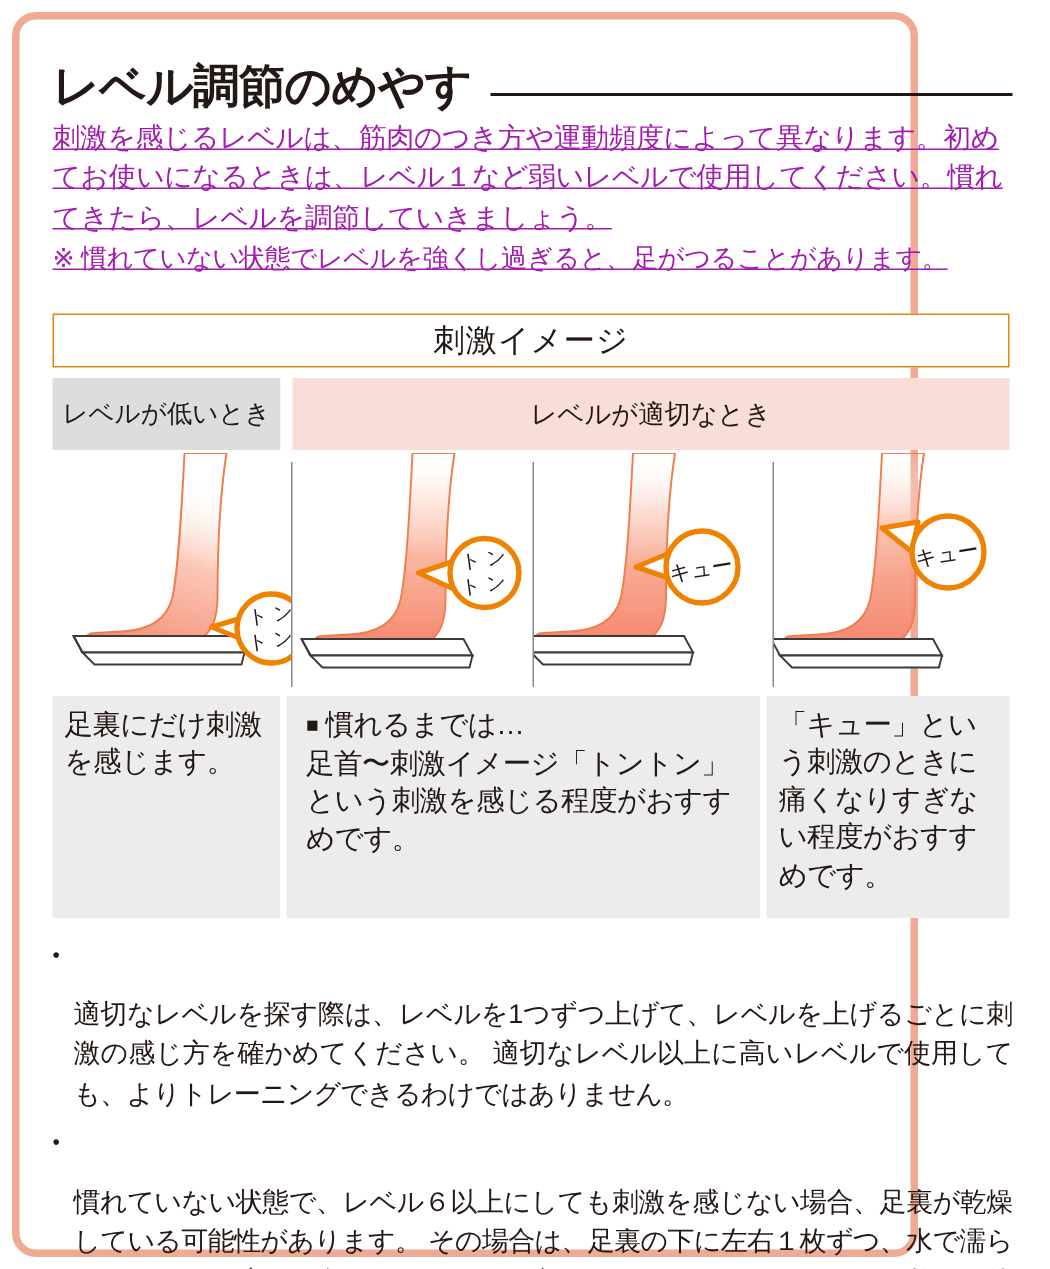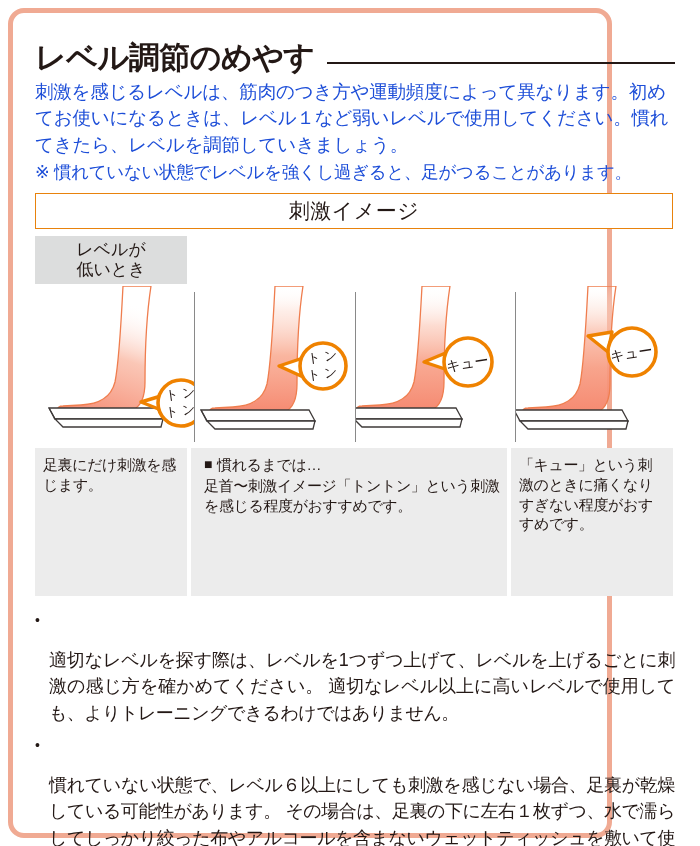--- a/index.html
+++ b/index.html
@@ -53,32 +53,33 @@
     height: 2px;
     background: #231815;
     margin-bottom: 9px;
   }
 
   
   .intro-p {
     font-size: 18.5px;
     line-height: 1.42;
     letter-spacing: -0.2px;
-    color: #1d4ed8;
+    color: #a21caf;
+    text-decoration: underline;
   }
   #intro-note {
     font-size: 17.5px;
     line-height: 1.42;
     letter-spacing: -0.3px;
     margin-top: 2px;
   }
 
   
   #stim-table {
-    margin-top: 8px;
+    margin-top: 24px;
     width: 638px;
   }
 
   #stim-header {
     border: 1.6px solid #e8820c;
     height: 36px;
     display: flex;
     align-items: center;
     justify-content: center;
     background: #ffffff;
@@ -93,21 +94,20 @@
   
   #band-row {
     display: flex;
     margin-top: 7px;
     height: 48px;
   }
   #band-low {
     width: 152px;
     background: #dcdddd;
     display: flex;
-    flex-direction: column;
     align-items: center;
     justify-content: center;
     line-height: 1.15;
     font-size: 17px;
     color: #231815;
   }
   #band-gap { width: 8px; background: #ffffff; }
   #band-good {
     flex: 1;
     background: #f9ded7;
@@ -144,21 +144,21 @@
 
   
   #caption-row {
     display: flex;
     margin-top: 2px;
     height: 148px;
   }
   .cap-cell {
     background: #ececec;
     padding: 7px 7px 0 8px;
-    font-size: 15px;
+    font-size: 19px;
     line-height: 1.33;
     letter-spacing: -0.4px;
     color: #231815;
   }
   .cap-cell.w0 { width: 152px; }
   .cap-cell.w1 { width: 316px; padding-left: 13px; }
   .cap-cell.w2 { width: 162px; }
   .cap-gap { width: 4px; background: #ffffff; }
 
   .cap-head {
@@ -213,20 +213,23 @@
       <div id="stim-header">
         <span id="stim-header-label">刺激イメージ</span>
       </div>
 
       <div id="band-row">
         <div id="band-low">
           <span>レベルが</span>
           <span>低いとき</span>
         </div>
         <div id="band-gap"></div>
+        <div id="band-good">
+          <span>レベルが適切なとき</span>
+        </div>
       </div>
 
       <div id="illus-row">
 
         <div class="illus-cell c0">
           <svg width="160" height="160" viewBox="0 0 160 160">
             <defs>
               <linearGradient id="legGrad1" x1="0" y1="0" x2="0" y2="1">
                 <stop offset="0%" stop-color="#ffffff"></stop>
                 <stop offset="62%" stop-color="#ffffff"></stop>

